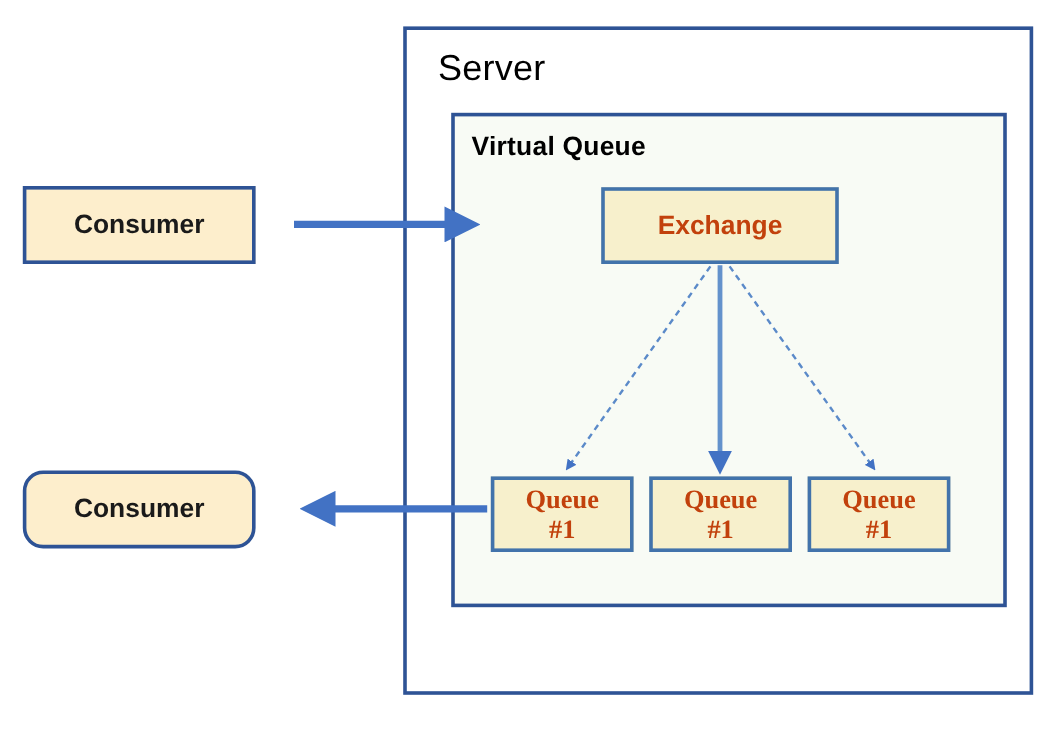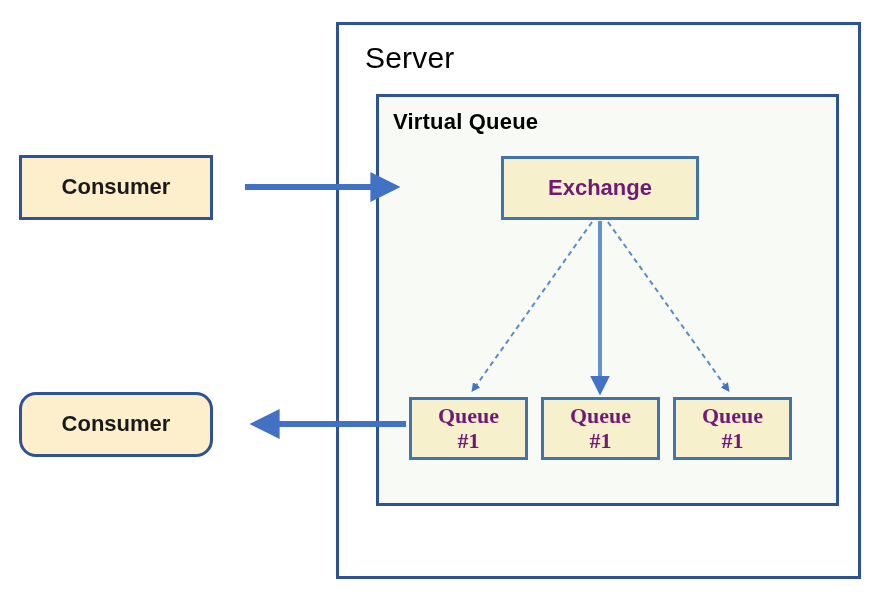--- a/index.html
+++ b/index.html
@@ -59,21 +59,21 @@
   }
 
   
   .node {
     border: 3px solid #3a6098;
     box-sizing: border-box;
     display: flex;
     align-items: center;
     justify-content: center;
     text-align: center;
-    color: #701a75;
+    color: #c2410c;
     font-weight: 700;
     line-height: 1.12;
   }
   .node-actor {
     background: #fdeecc;
     border-color: #2e5395;
     color: #1a1a1a;
     font-size: 22px;
   }
   .node-broker {

